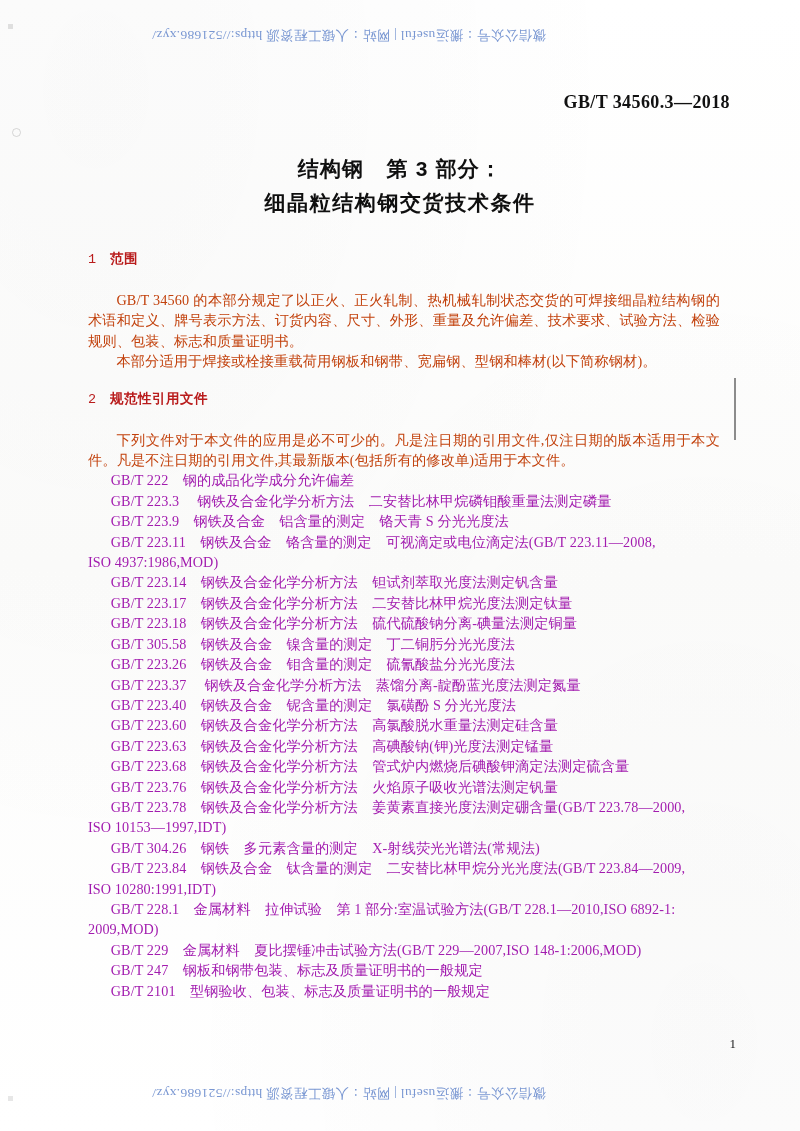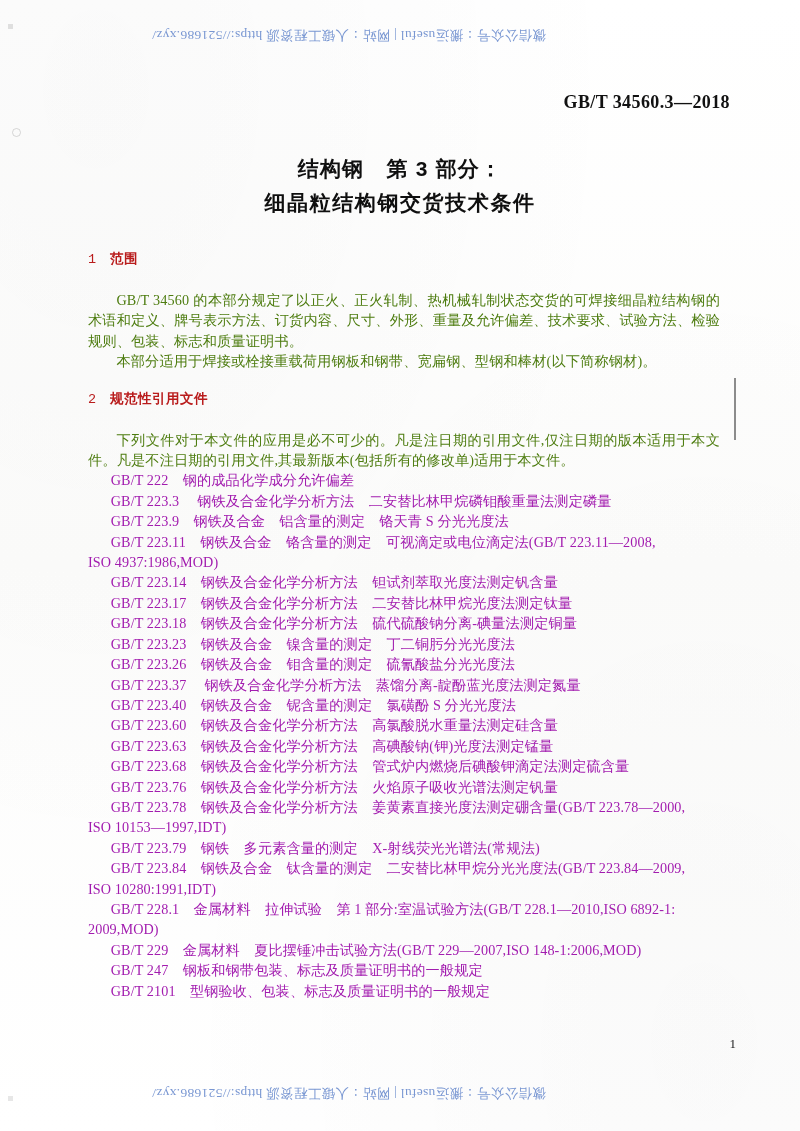--- a/index.html
+++ b/index.html
@@ -111,21 +111,21 @@
   }
   h2.sec .num { display: inline-block; width: 22px; font-weight: normal; }
 
   p.para {
     margin: 0;
     font-size: 14.2px;
     line-height: 20.4px;
     text-align: justify;
     text-justify: inter-ideograph;
     letter-spacing: 0.15px;
-    color: #4d7c0f;
+    color: #c2410c;
   }
   p.para.indent { text-indent: 2em; }
 
   .spacer-22 { height: 22px; }
   .spacer-18 { height: 18px; }
 
   
   ul.reflist {
     list-style: none;
     margin: 0;
@@ -191,31 +191,31 @@
 
     <ul class="reflist" id="reflist">
         <li>GB/T 222　钢的成品化学成分允许偏差</li>
         <li>GB/T 223.3　 钢铁及合金化学分析方法　二安替比林甲烷磷钼酸重量法测定磷量</li>
         <li>GB/T 223.9　钢铁及合金　铝含量的测定　铬天青 S 分光光度法</li>
         <li>GB/T 223.11　钢铁及合金　铬含量的测定　可视滴定或电位滴定法(GB/T 223.11—2008,</li>
         <li style="text-indent: 0px;">ISO 4937:1986,MOD)</li>
         <li>GB/T 223.14　钢铁及合金化学分析方法　钽试剂萃取光度法测定钒含量</li>
         <li>GB/T 223.17　钢铁及合金化学分析方法　二安替比林甲烷光度法测定钛量</li>
         <li>GB/T 223.18　钢铁及合金化学分析方法　硫代硫酸钠分离-碘量法测定铜量</li>
-        <li>GB/T 223.23　钢铁及合金　镍含量的测定　丁二铜肟分光光度法</li>
+        <li>GB/T 305.58　钢铁及合金　镍含量的测定　丁二铜肟分光光度法</li>
         <li>GB/T 223.26　钢铁及合金　钼含量的测定　硫氰酸盐分光光度法</li>
         <li>GB/T 223.37　 钢铁及合金化学分析方法　蒸馏分离-靛酚蓝光度法测定氮量</li>
         <li>GB/T 223.40　钢铁及合金　铌含量的测定　氯磺酚 S 分光光度法</li>
         <li>GB/T 223.60　钢铁及合金化学分析方法　高氯酸脱水重量法测定硅含量</li>
         <li>GB/T 223.63　钢铁及合金化学分析方法　高碘酸钠(钾)光度法测定锰量</li>
         <li>GB/T 223.68　钢铁及合金化学分析方法　管式炉内燃烧后碘酸钾滴定法测定硫含量</li>
         <li>GB/T 223.76　钢铁及合金化学分析方法　火焰原子吸收光谱法测定钒量</li>
         <li>GB/T 223.78　钢铁及合金化学分析方法　姜黄素直接光度法测定硼含量(GB/T 223.78—2000,</li>
         <li style="text-indent: 0px;">ISO 10153—1997,IDT)</li>
-        <li>GB/T 223.79　钢铁　多元素含量的测定　X-射线荧光光谱法(常规法)</li>
+        <li>GB/T 304.26　钢铁　多元素含量的测定　X-射线荧光光谱法(常规法)</li>
         <li>GB/T 223.84　钢铁及合金　钛含量的测定　二安替比林甲烷分光光度法(GB/T 223.84—2009,</li>
         <li style="text-indent: 0px;">ISO 10280:1991,IDT)</li>
         <li>GB/T 228.1　金属材料　拉伸试验　第 1 部分:室温试验方法(GB/T 228.1—2010,ISO 6892-1:</li>
         <li style="text-indent: 0px;">2009,MOD)</li>
         <li>GB/T 229　金属材料　夏比摆锤冲击试验方法(GB/T 229—2007,ISO 148-1:2006,MOD)</li>
         <li>GB/T 247　钢板和钢带包装、标志及质量证明书的一般规定</li>
         <li>GB/T 2101　型钢验收、包装、标志及质量证明书的一般规定</li>
       </ul>
 
   </div>

